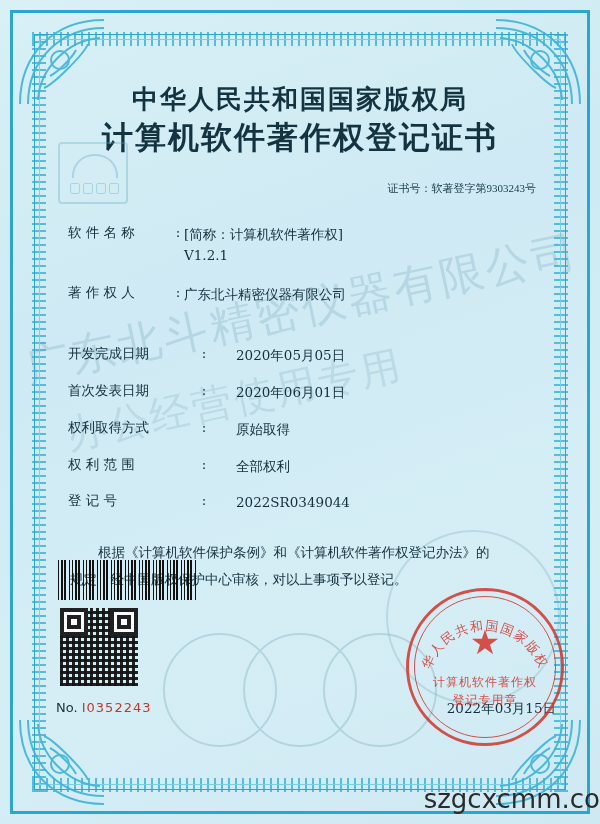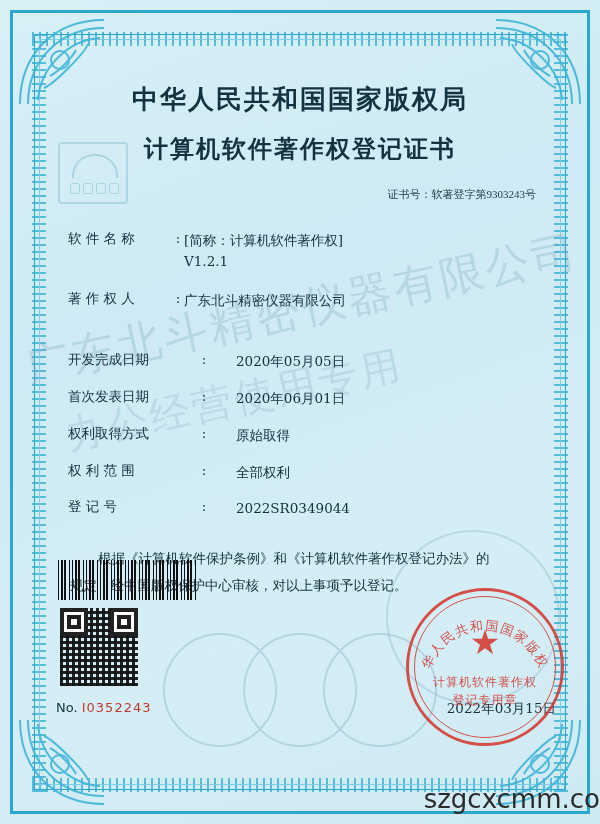--- a/index.html
+++ b/index.html
@@ -100,24 +100,24 @@
   .title1 {
     margin-top: 36px;
     text-align: center;
     font-family: "DejaVu Serif", serif;
     font-size: 26px;
     font-weight: bold;
     color: #12333f;
     letter-spacing: 2px;
   }
   .title2 {
-    margin-top: 16px;
+    margin-top: 0;
     text-align: center;
     font-family: Liberation Mono, monospace;
-    font-size: 24px;
+    font-size: 31px;
     font-weight: bold;
     color: #12333f;
     letter-spacing: 2px;
   }
   .certno {
     margin-top: 22px;
     text-align: right;
     padding-right: 18px;
     font-size: 11px;
     color: #183a46;

